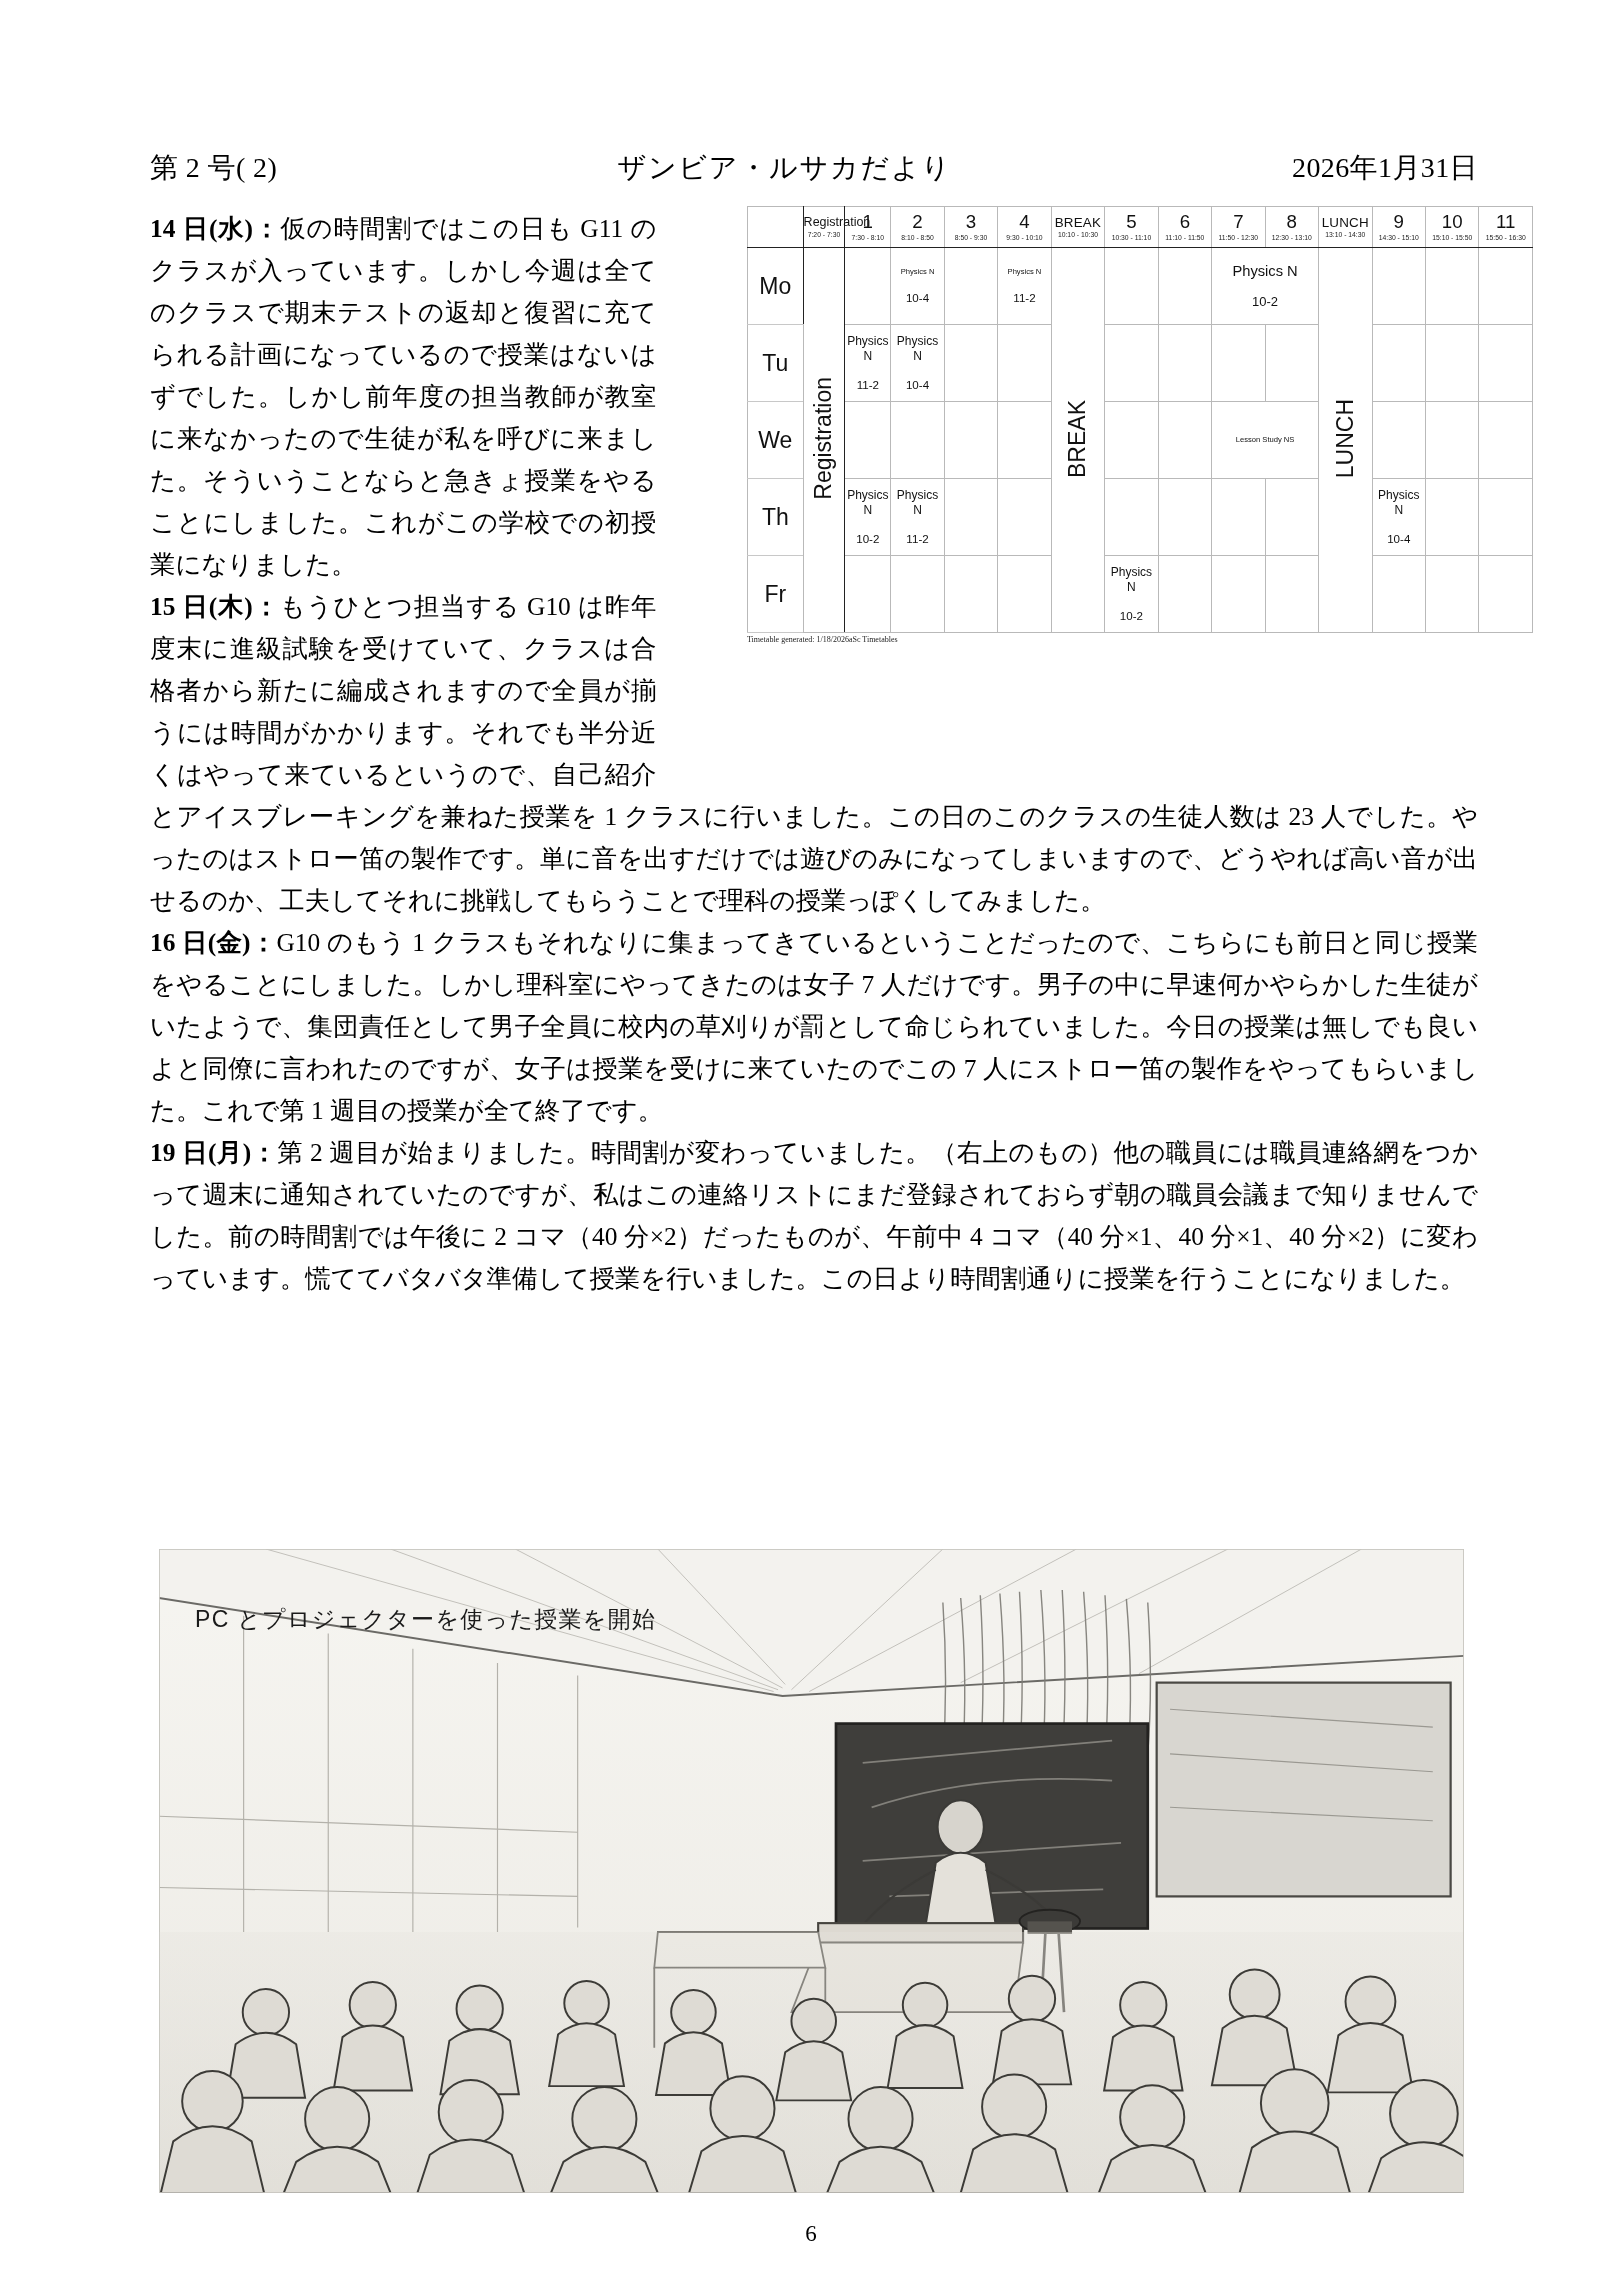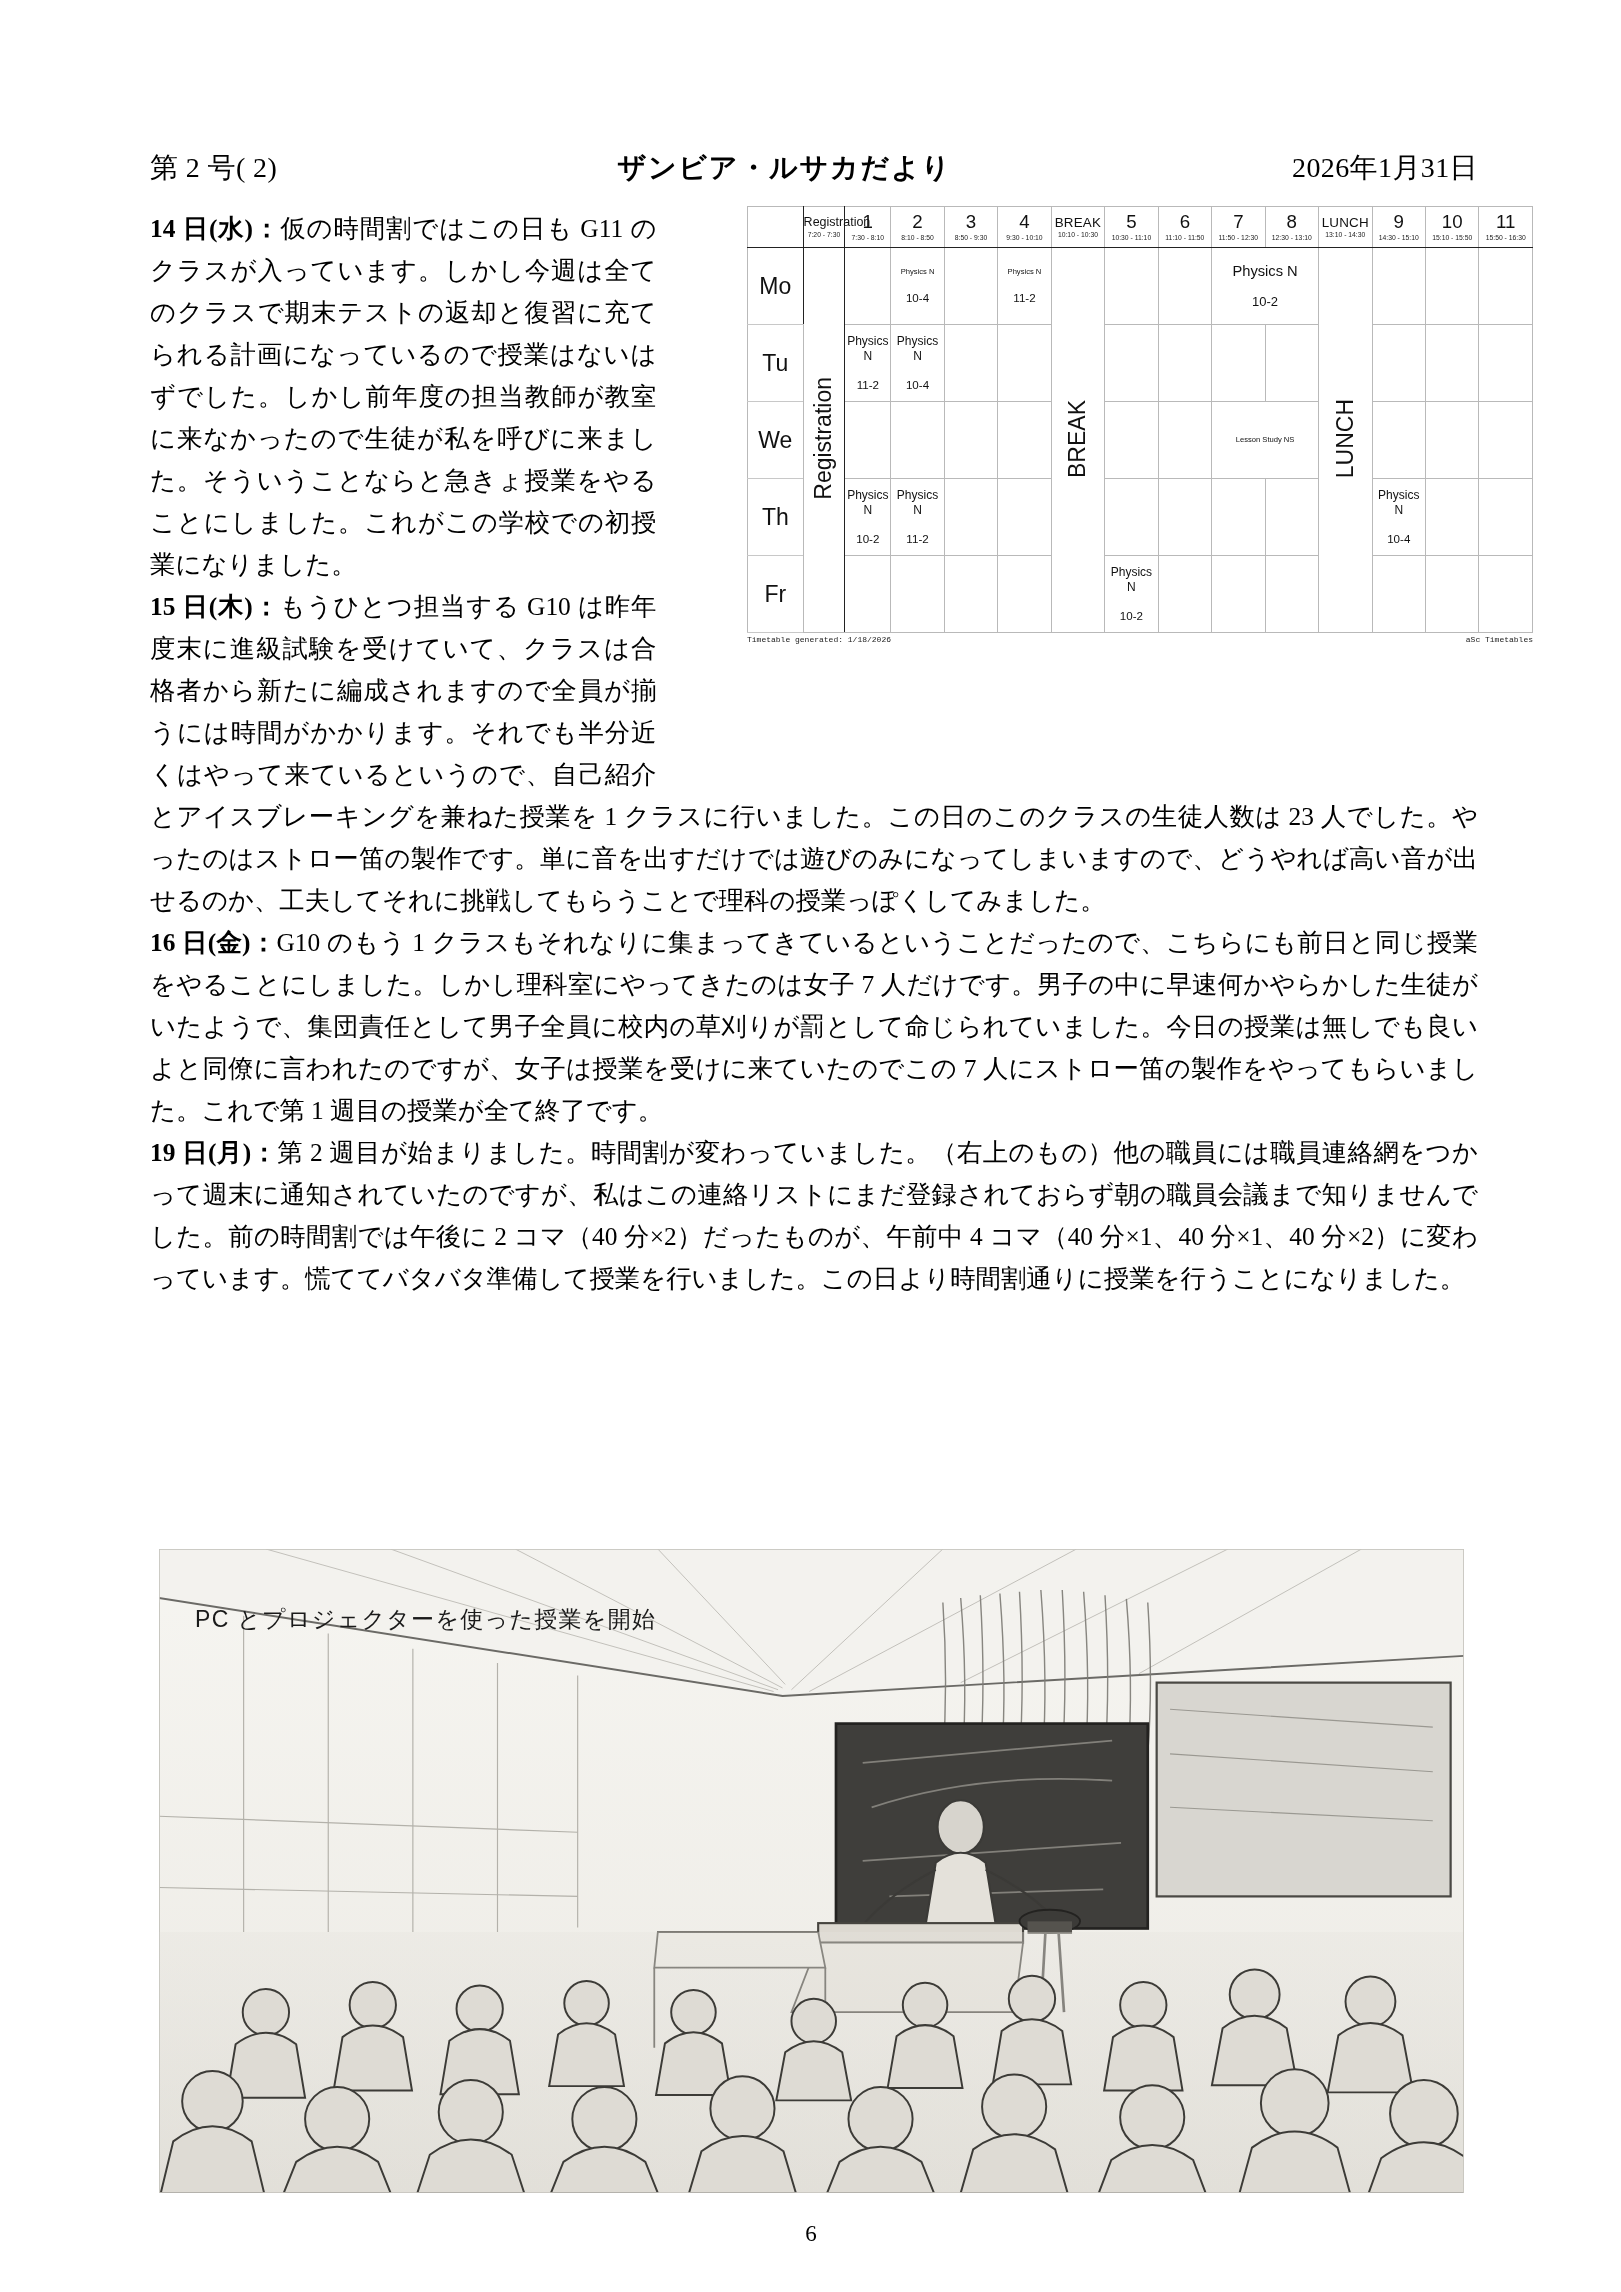--- a/index.html
+++ b/index.html
@@ -24,21 +24,21 @@
   .masthead {
     position: absolute;
     left: 150px; top: 109px;
     width: 1328px;
     display: flex;
     align-items: baseline;
     font-size: 28px;
     letter-spacing: 0.4px;
   }
   .masthead .issue { flex: 0 0 auto; }
-  .masthead .title { flex: 1 1 auto; text-align: center; letter-spacing: 1.8px; font-weight: bold; }
+  .masthead .title { flex: 1 1 auto; text-align: center; letter-spacing: 1.8px; }
   .masthead .date  { flex: 0 0 auto; }
 
   
   .body-text {
     position: absolute;
     left: 150px;
     top: 167px;
     width: 1328px;
     font-size: 25.4px;
     line-height: 42px;
@@ -142,23 +142,23 @@
     white-space: nowrap;
     display: inline-block;
   }
   .lesson { line-height: 1.25; padding: 2.7px 0.9px 5.3px; }
   .lesson .sub { font-size: 12px; display:block; }
   .lesson .sub.big { font-size: 14.7px; }
   .lesson .cls { font-size: 11.6px; display:block; margin-top: 14.3px; }
   .lesson .cls.big { font-size: 13px; }
   .lesson .tiny { font-size: 7.6px; display:block; }
   .tt-foot {
-    display: flex; justify-content: space-between;
+    display: flex; 
     font-size: 8px; color: #222; padding-top: 1.8px;
-    font-family: Liberation Mono, monospace;
+    font-family: Liberation Serif, serif;
   }
 
   
   .photo-wrap {
     position: absolute;
     left: 159px; top: 1509px;
     width: 1305px; height: 644px;
     overflow: hidden;
     background: #f97316;
   }

